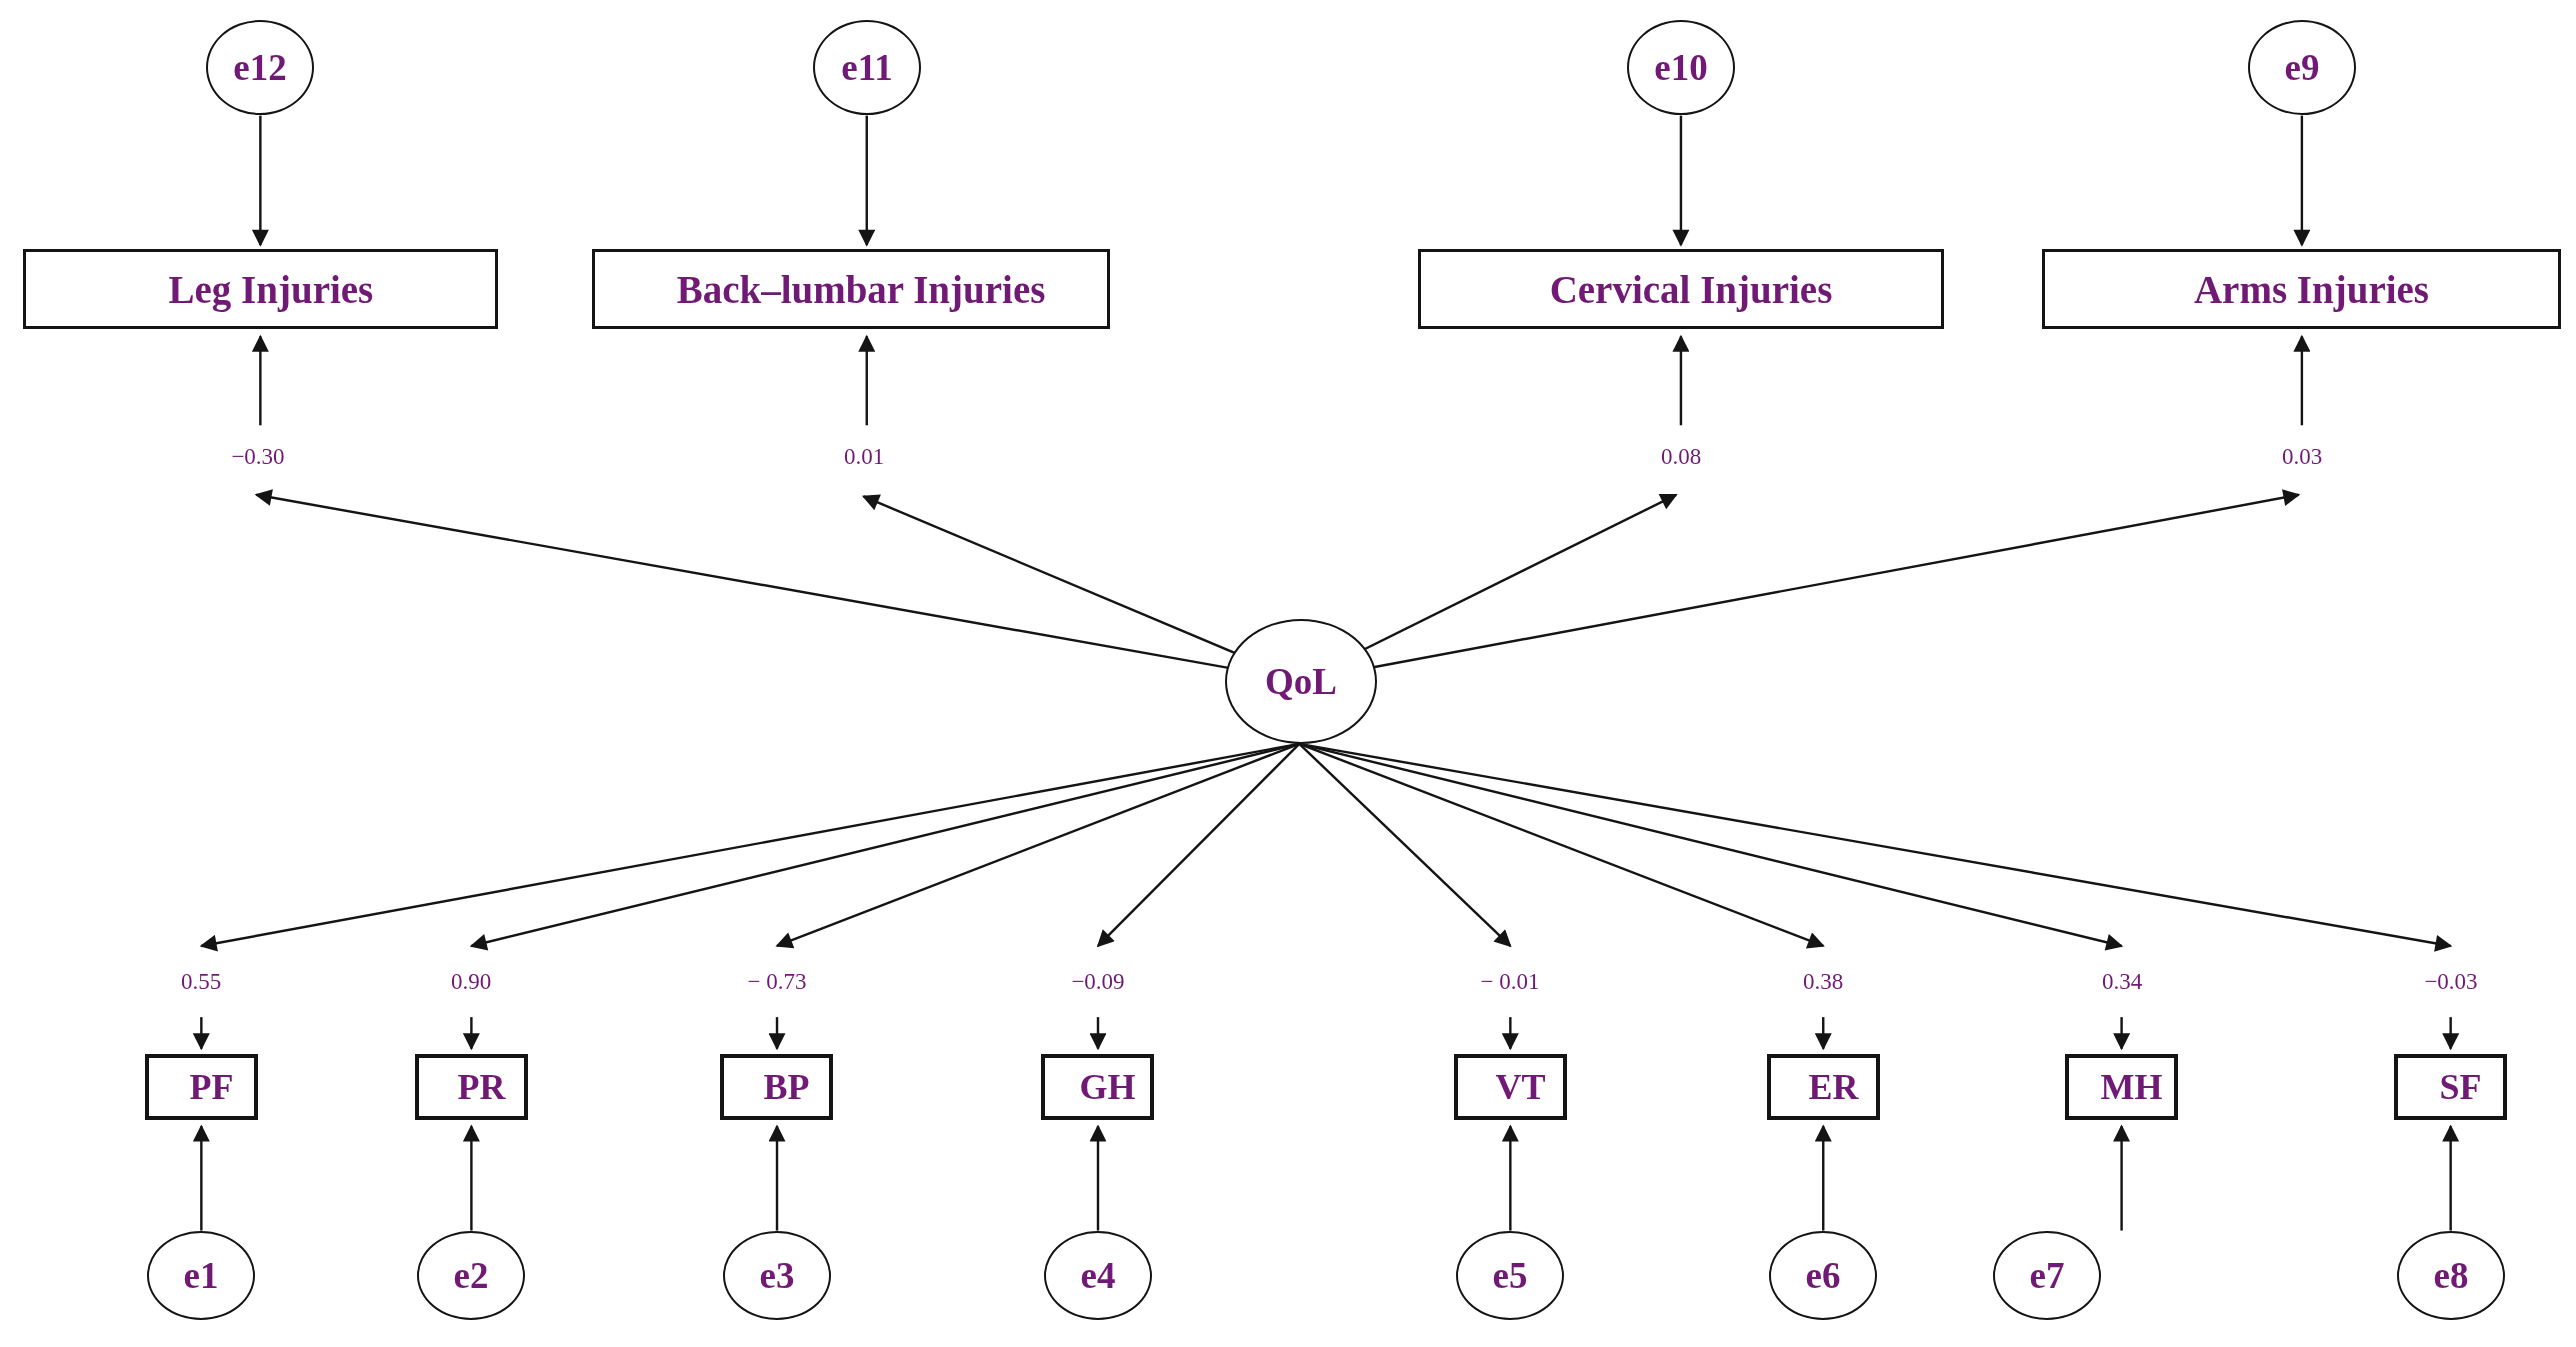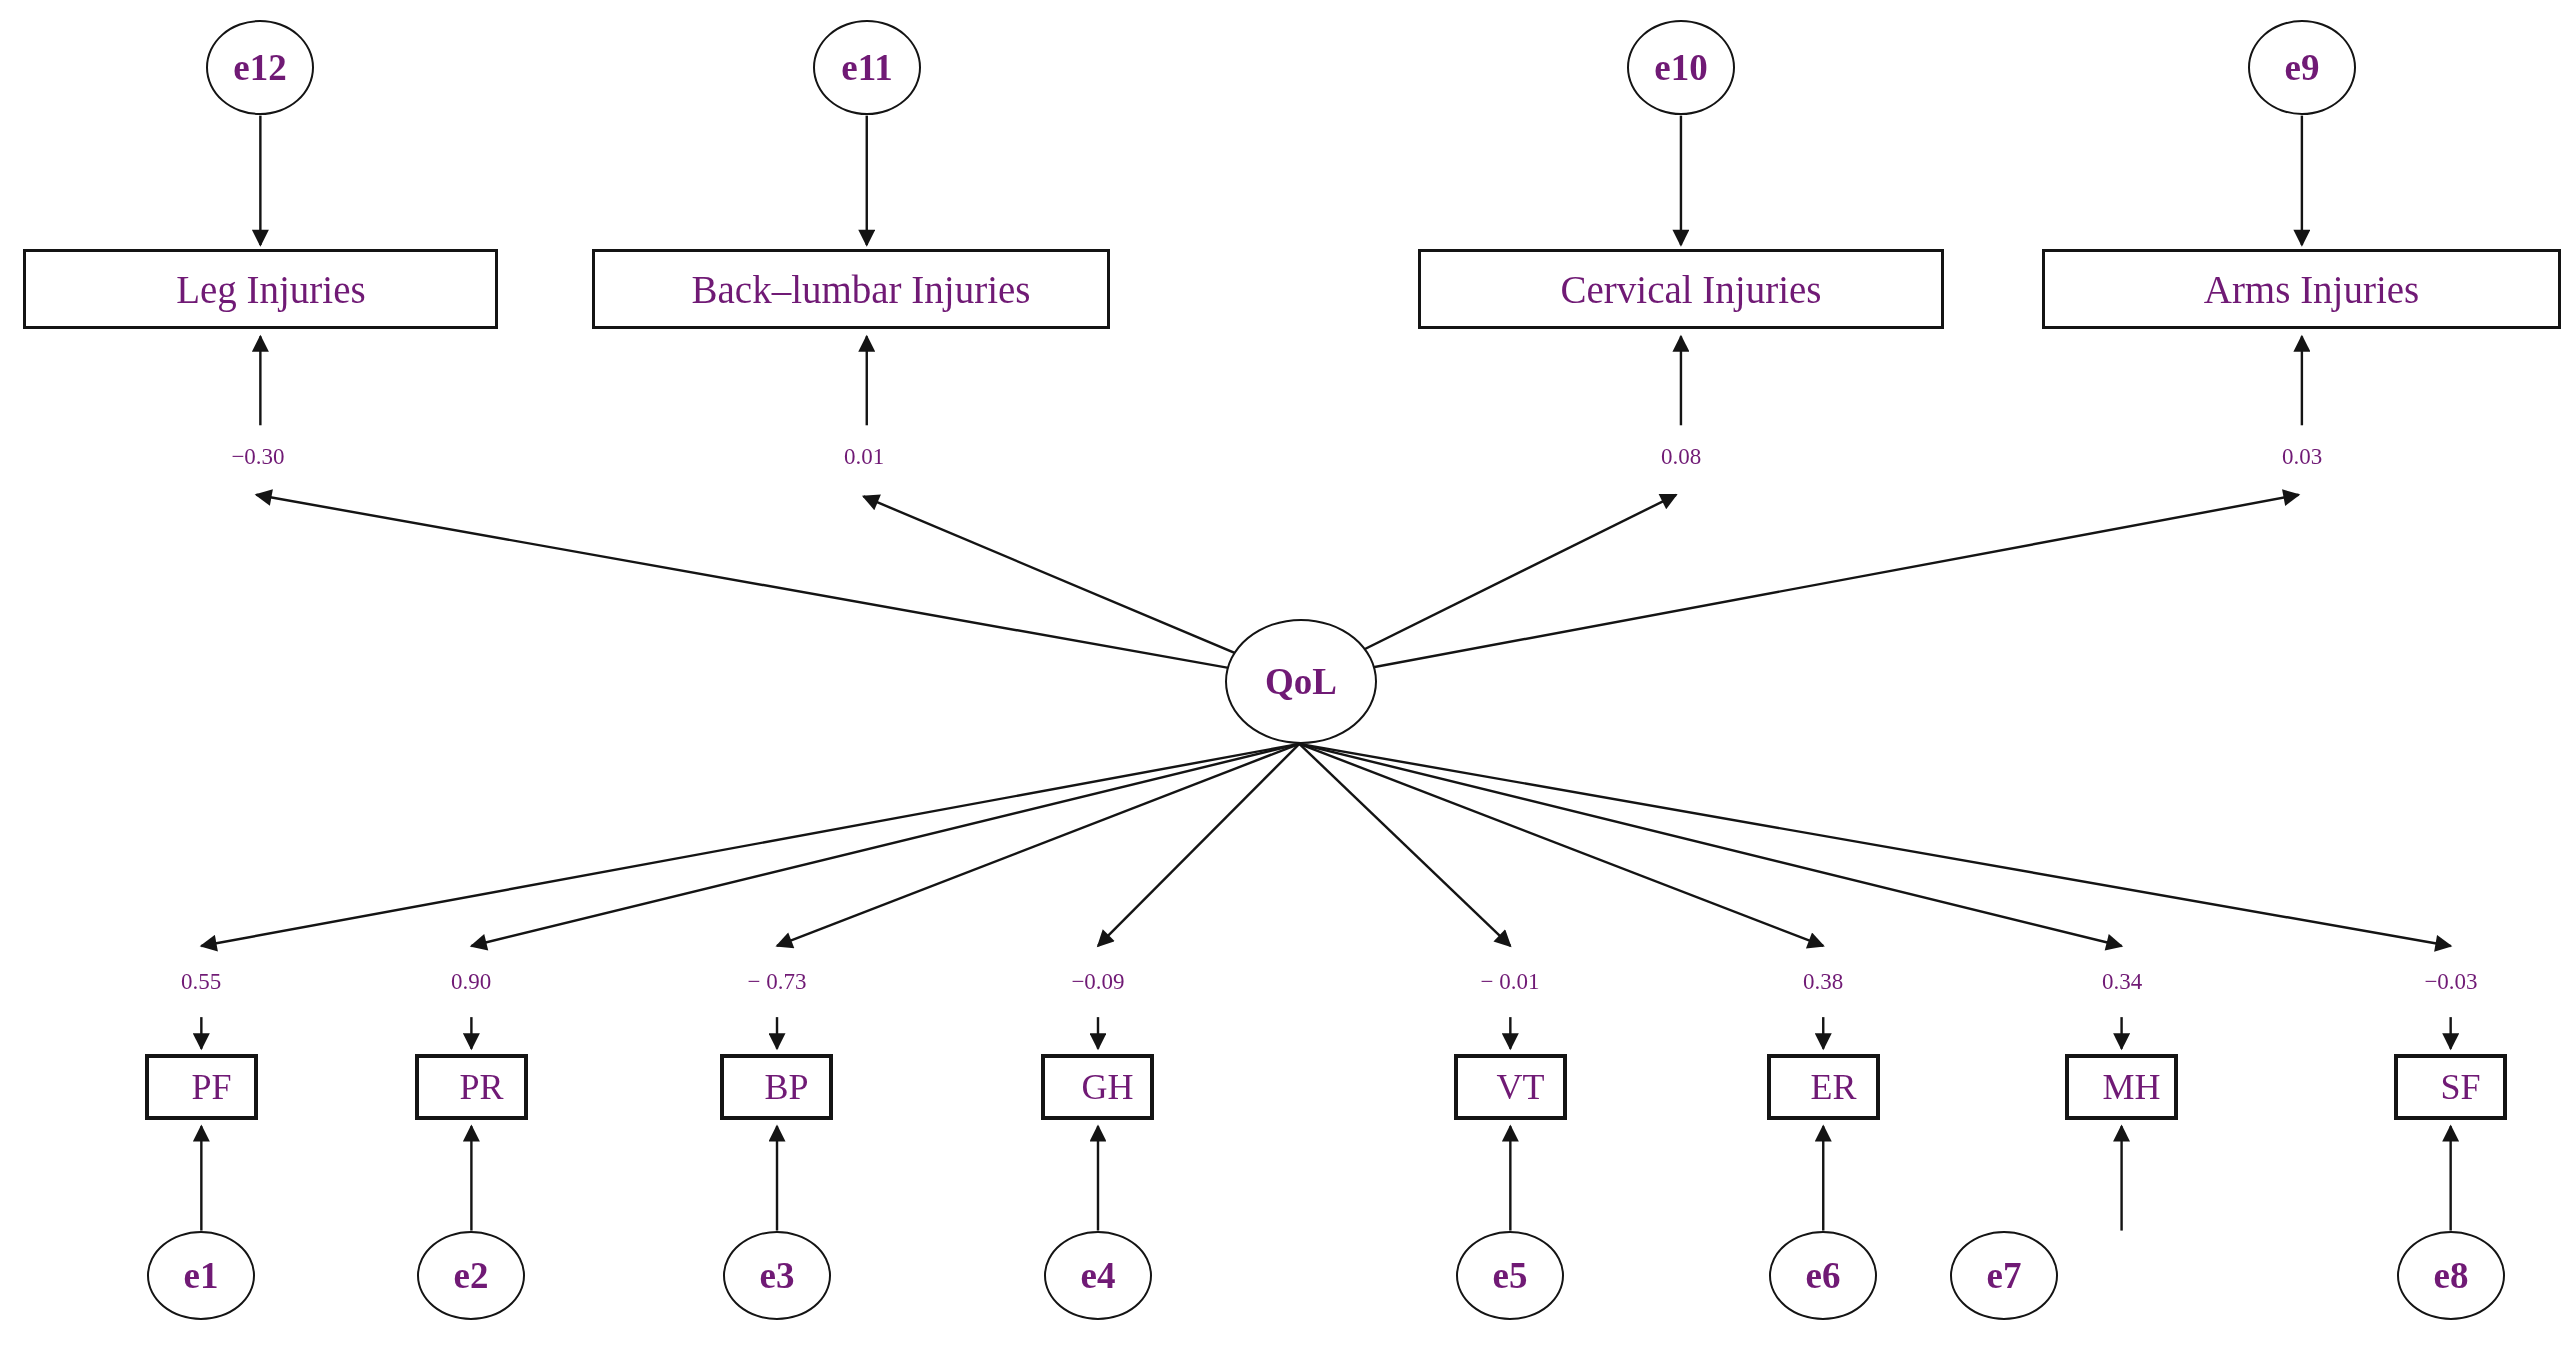--- a/index.html
+++ b/index.html
@@ -6,21 +6,21 @@
   .canvas{
     position:relative;width:2576px;height:1347px;background:#ffffff;
     font-family:"Liberation Serif","DejaVu Serif",serif;color:#701a75;overflow:hidden;
   }
   svg.wires{position:absolute;left:0;top:0;width:2576px;height:1347px;}
   .node{position:absolute;display:flex;align-items:center;justify-content:center;
         background:#ffffff;box-sizing:border-box;text-align:center;}
   .ellipse{border:2.4px solid #141414;border-radius:50%;font-weight:bold;font-size:37px;}
   .ellipse.small{font-size:37px;}
   .latent{border:2.4px solid #141414;border-radius:50%;font-weight:bold;font-size:37px;}
-  .rectbox{border:3.2px solid #141414;font-weight:normal;font-size:39px;padding-left:20px;}
+  .rectbox{border:3.2px solid #141414;font-weight:bold;font-size:39px;padding-left:20px;}
   .rectbox.small{border:4px solid #141414;font-size:36px;}
   .coef{position:absolute;transform:translate(-50%,-50%);font-size:23px;font-weight:normal;
         white-space:nowrap;background:transparent;}
 </style>
 </head>
 <body>
 
 <div class="canvas">
 
   <svg class="wires" viewBox="0 0 3186 1666" xmlns="http://www.w3.org/2000/svg">
@@ -155,21 +155,21 @@
     </div>
   <div class="node ellipse small" style="left:1044px;top:1231px;width:108px;height:89px;">
       <span>e4</span>
     </div>
   <div class="node ellipse small" style="left:1456px;top:1231px;width:108px;height:89px;">
       <span>e5</span>
     </div>
   <div class="node ellipse small" style="left:1769px;top:1231px;width:108px;height:89px;">
       <span>e6</span>
     </div>
-  <div class="node ellipse small" style="left:1950px;top:1231px;width:108px;height:89px;">
+  <div class="node ellipse small" style="left:1993px;top:1231px;width:108px;height:89px;">
       <span>e7</span>
     </div>
   <div class="node ellipse small" style="left:2397px;top:1231px;width:108px;height:89px;">
       <span>e8</span>
     </div>
 
 </div>
 
 
 </body></html>

